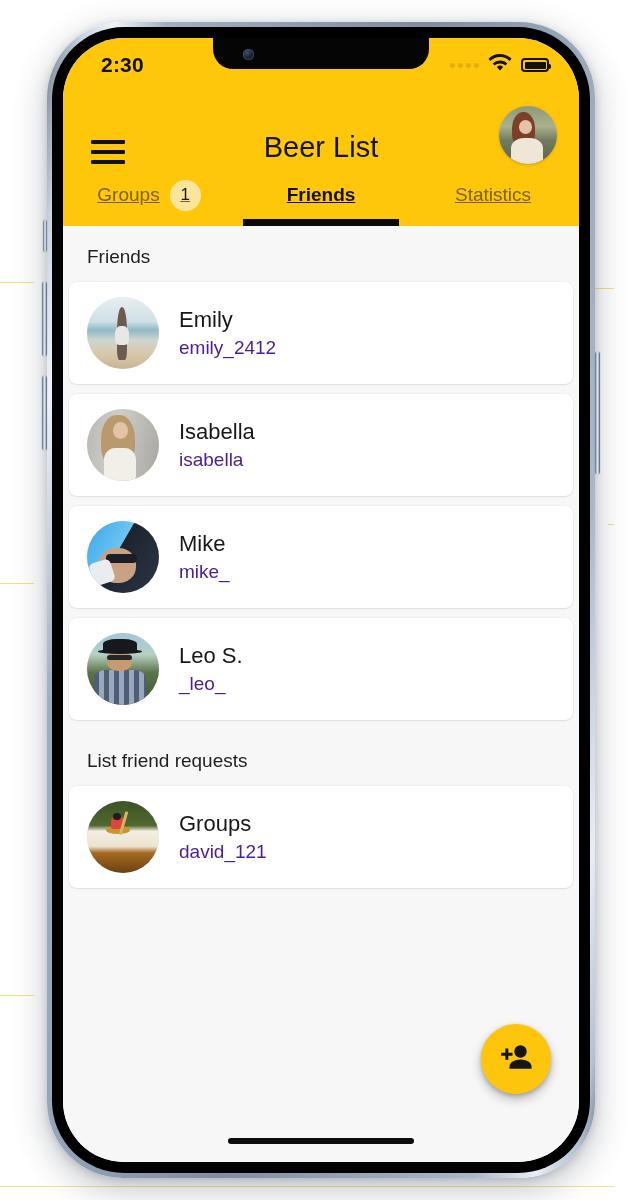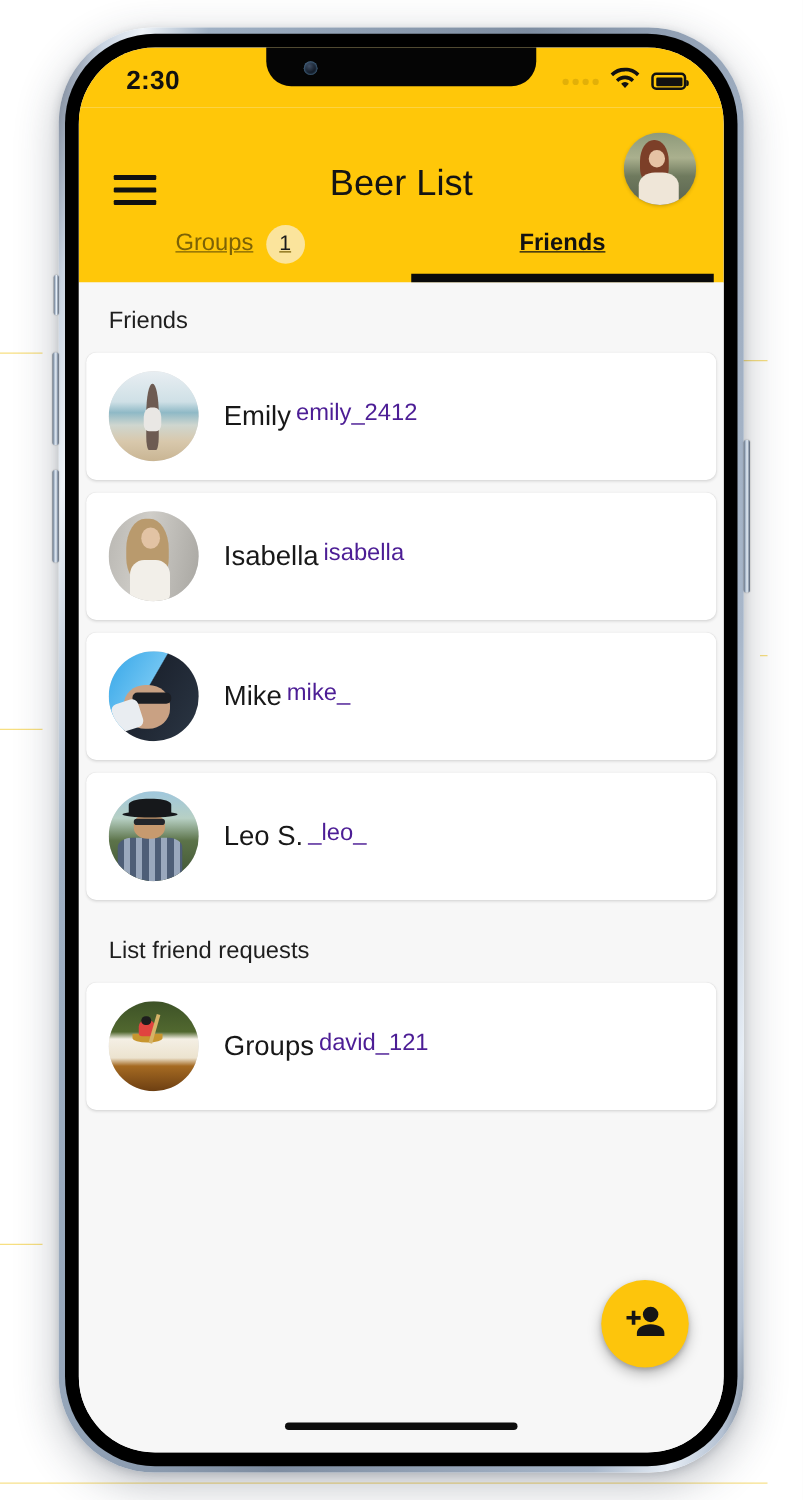--- a/index.html
+++ b/index.html
@@ -246,21 +246,21 @@
     min-height: 99px;
   }
   .card .avatar {
     width: 72px; height: 72px;
     border-radius: 50%;
     overflow: hidden;
     flex: 0 0 auto;
     margin-right: 20px;
     background: #ddd;
   }
-  .card .txt { display: flex; flex-direction: row; gap: 4px; }
+  .card .txt { display: flex; flex-direction: column; gap: 4px; }
   .card .name { font-size: 22px; color: #181818; line-height: 1.15; }
   .card .uname { font-size: 19px; color: #4c1d95; line-height: 1.15; }
 
   
   .fab {
     position: absolute;
     right: 28px;
     bottom: 68px;
     width: 70px; height: 70px;
     border-radius: 50%;
@@ -398,20 +398,23 @@
           </div>
 
           <div class="tabs">
             <div class="tab">
               <span>Groups</span>
               <span class="tab-badge">1</span>
             </div>
             <div class="tab active">
               <span>Friends</span>
             </div>
+            <div class="tab">
+              <span>Statistics</span>
+            </div>
           </div>
 
           <div class="content">
 
             <div class="section-header">Friends</div>
 
             <div class="card">
               <div class="avatar">
                 <div class="ph ph-emily">
                     <i class="fig"></i>

